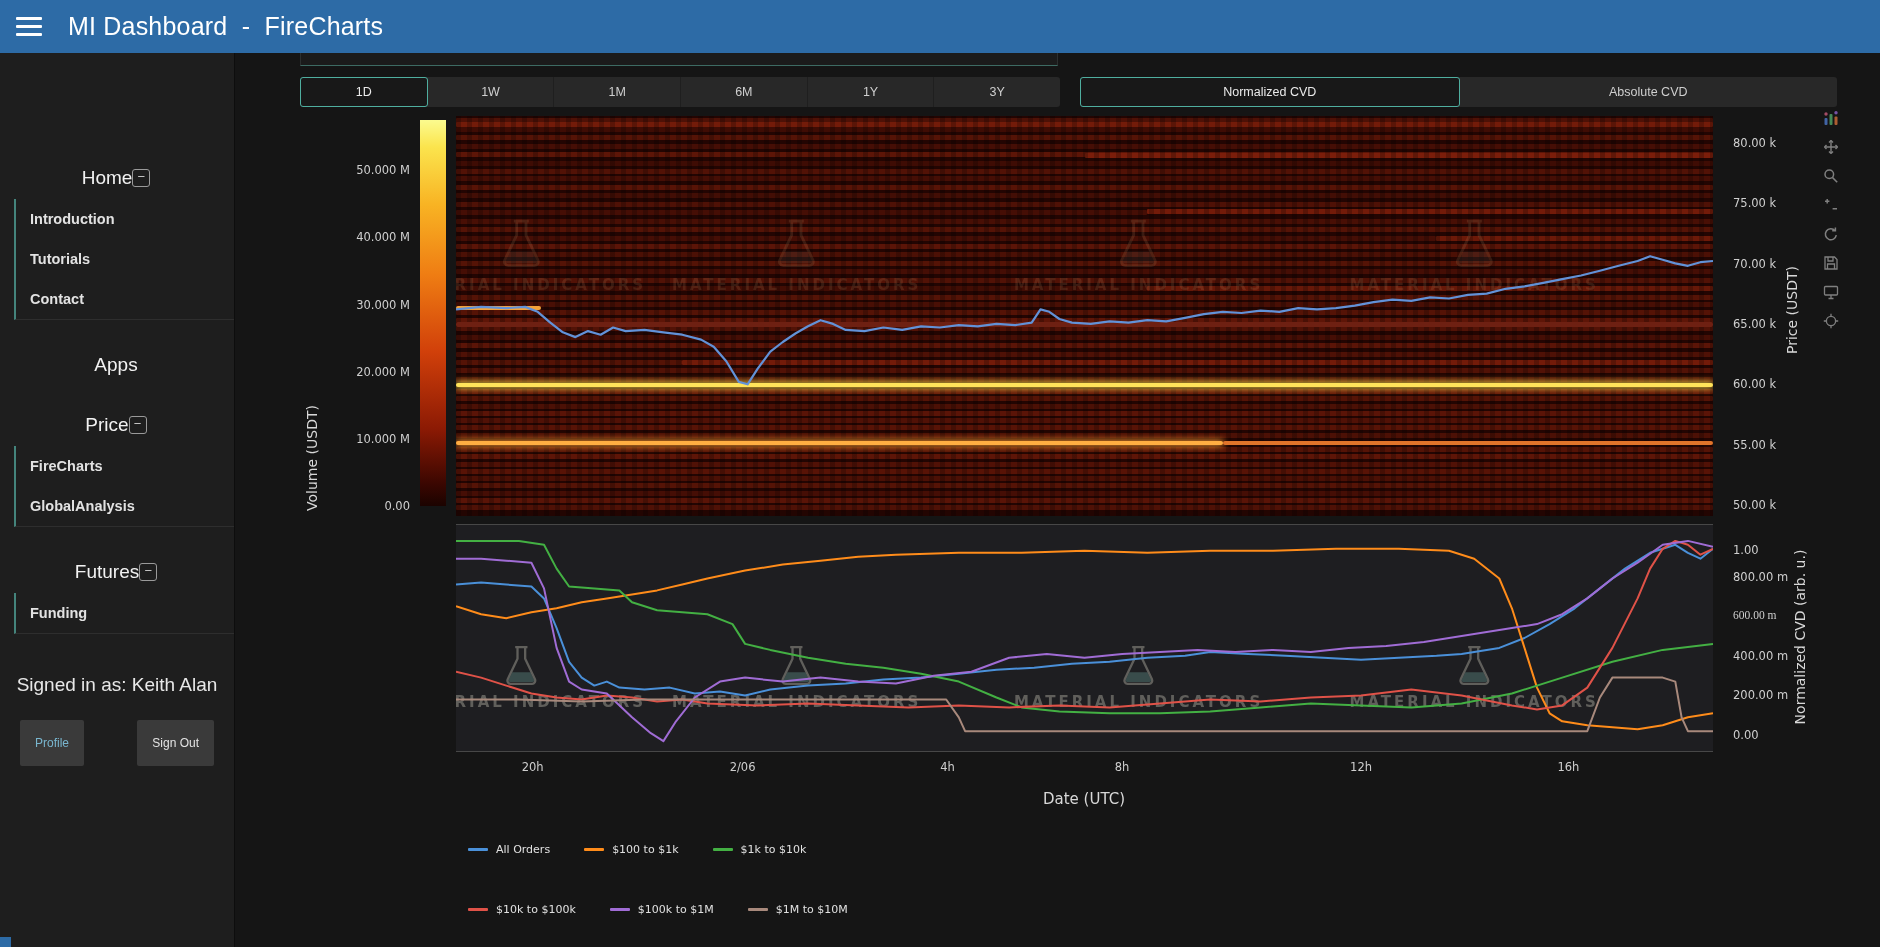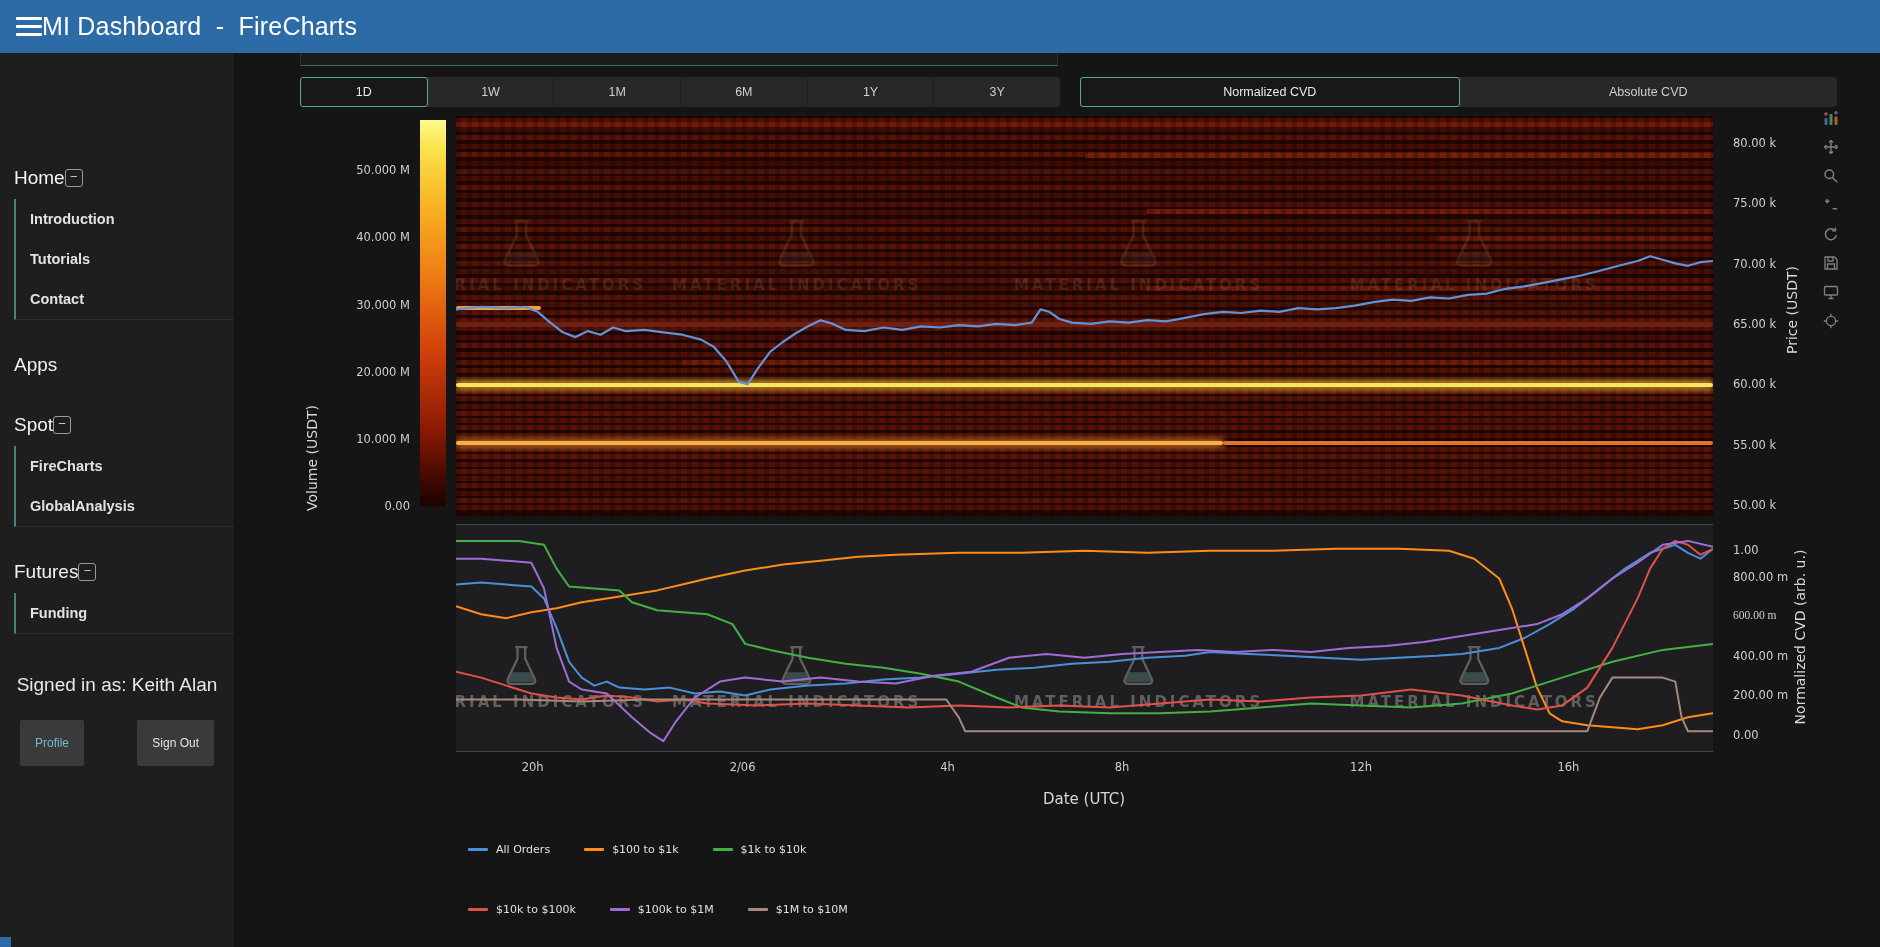--- a/index.html
+++ b/index.html
@@ -1,28 +1,28 @@
 <!DOCTYPE html>
 <html><head>
 <meta charset="utf-8">
 <style>
   html,body{margin:0;padding:0;background:#0f0f0f;}
   #stage{position:relative;width:1880px;height:947px;background:#151515;overflow:hidden;
          font-family:"Liberation Sans",sans-serif;}
   
   #header{position:absolute;left:0;top:0;width:1880px;height:53px;background:#2d6ba6;
-          display:flex;align-items:center;padding-left:16px;box-sizing:border-box;z-index:20;}
+          display:flex;align-items:center;gap:26px;padding-left:16px;box-sizing:border-box;z-index:20;}
   #burger{width:26px;height:19px;display:flex;flex-direction:column;justify-content:space-between;cursor:pointer;}
   #burger span{display:block;height:3px;background:#fff;border-radius:1px;}
   #title{color:#fff;font-size:25px;font-weight:500;white-space:pre;letter-spacing:.2px;}
   
   #sidebar{position:absolute;left:0;top:53px;width:235px;bottom:0;background:#1e1e1e;
            border-right:1px solid #0d0d0d;box-sizing:border-box;}
   #sb-sections{padding-top:80px;}
-  .sb-heading{display:flex;align-items:center;justify-content:flex-start;
+  .sb-heading{display:flex;align-items:center;justify-content:center;
               padding:0 16px 0 14px;height:30px;margin-top:30px;}
   .sb-heading-label{color:#f2f2f2;font-size:19px;}
   .collapse-box{width:16px;height:16px;border:1px solid #9a9a9a;border-radius:3px;color:#cfcfcf;
                 font-size:13px;line-height:14px;text-align:center;cursor:pointer;user-select:none;}
   .sb-group{border-left:2px solid #44847c;margin:6px 0 2px 14px;border-bottom:1px solid #2e2e2e;
             padding-bottom:0;font-weight:bold;}
   .sb-item{padding:12px 0 12px 14px;font-size:14.5px;color:#e2e2e2;cursor:pointer;}
   #signed-in{margin-top:40px;text-align:center;color:#e8e8e8;font-size:19px;}
   #sb-btn-row{display:flex;justify-content:space-between;padding:0 20px;margin-top:24px;}
   .sb-btn{background:#3a3a3a;border:none;border-radius:2px;font-family:"Liberation Sans",sans-serif;
@@ -109,21 +109,21 @@
             <div class="sb-item">Contact</div>
           </div>
         </div>
         <div class="sb-section" style="margin-bottom: 14px; margin-top: 8px;">
           <div class="sb-heading">
             <span class="sb-heading-label">Apps</span>
           </div>
         </div>
         <div class="sb-section" style="margin-top: 18px;">
           <div class="sb-heading">
-            <span class="sb-heading-label">Spot</span>
+            <span class="sb-heading-label">Price</span>
             <span class="collapse-box">−</span>
           </div>
           <div class="sb-group">
             <div class="sb-item">FireCharts</div>
             <div class="sb-item">GlobalAnalysis</div>
           </div>
         </div>
         <div class="sb-section" style="margin-top: 18px;">
           <div class="sb-heading">
             <span class="sb-heading-label">Futures</span>

